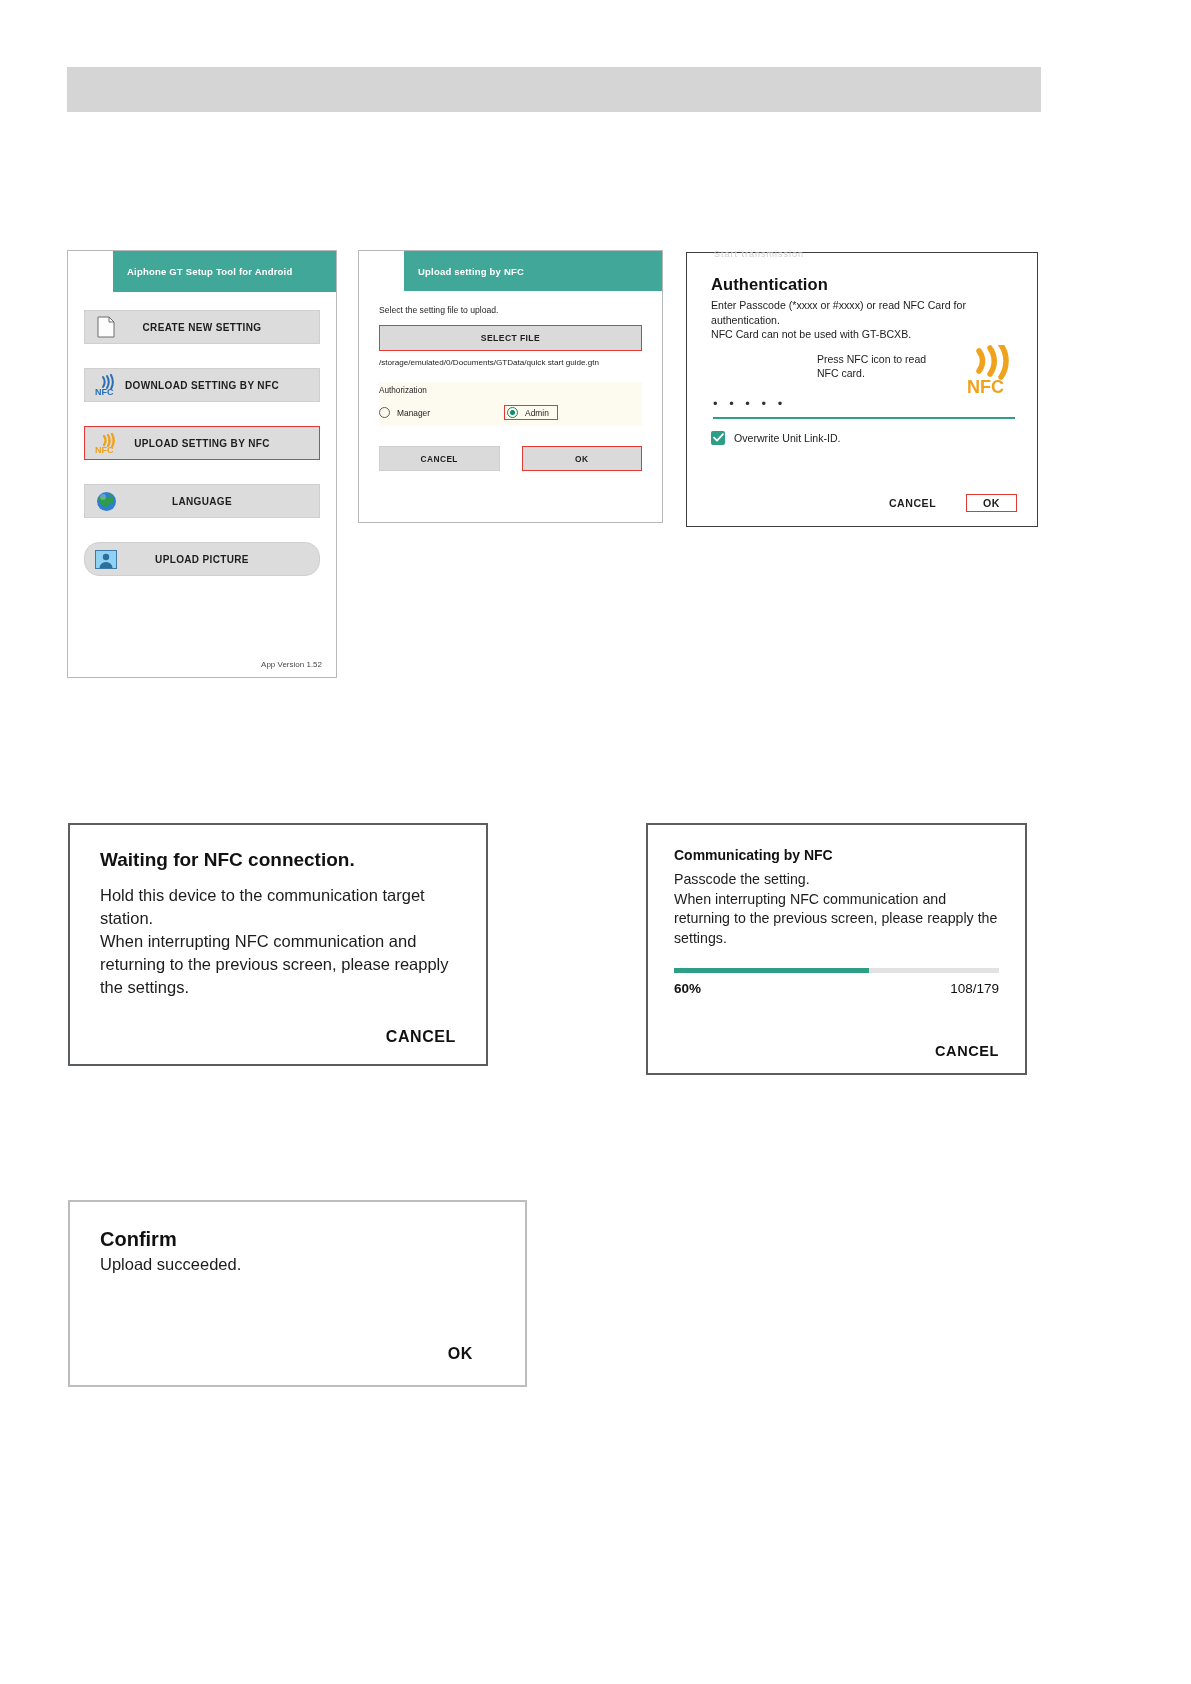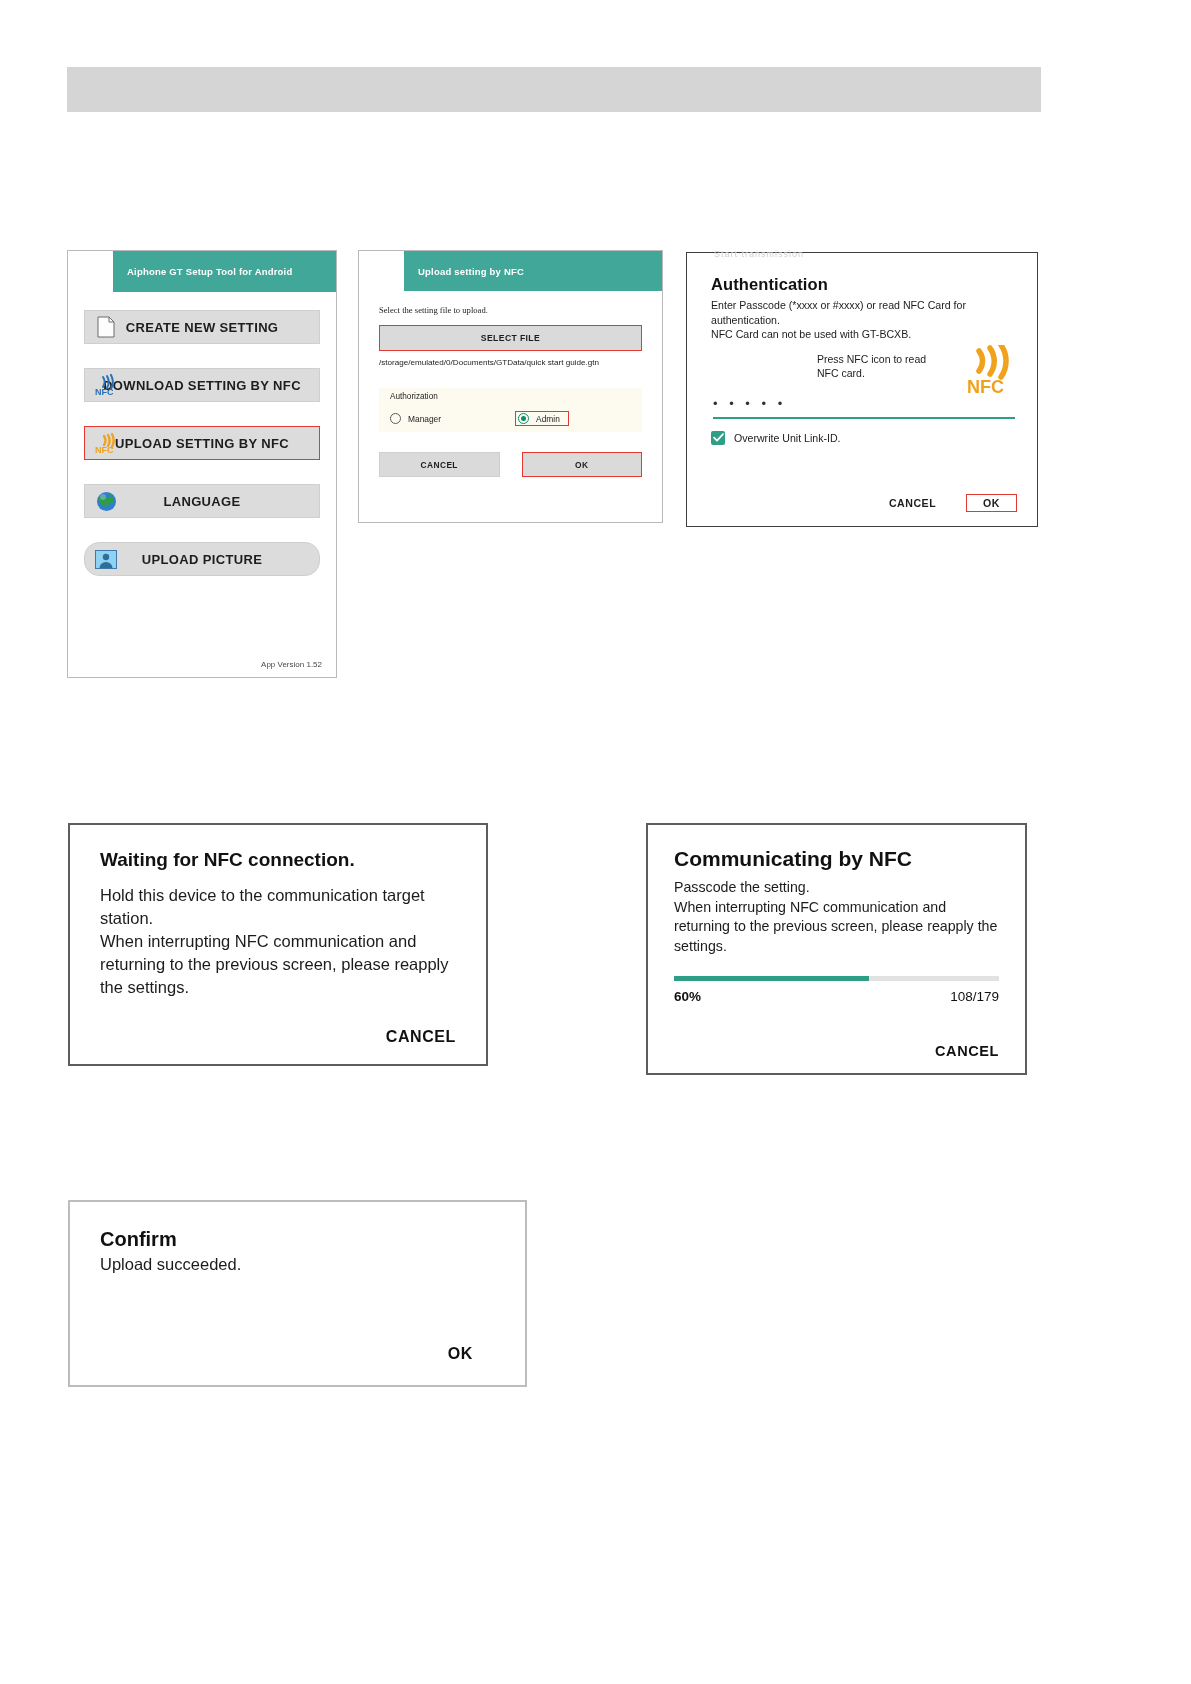--- a/index.html
+++ b/index.html
@@ -53,21 +53,21 @@
     background: #dcdcdc;
     border: 1px solid #cfcfcf;
     margin-bottom: 24px;
     display: flex;
     align-items: center;
     justify-content: center;
     box-sizing: border-box;
   }
   .menu-btn.highlight { border: 1.6px solid #e03a32; background: #dcdcdc; }
   .menu-btn .label {
-    font-size: 13px;
+    font-size: 10px;
     font-weight: bold;
     letter-spacing: .35px;
     color: #1d1d1d;
     text-align: center;
   }
   .menu-btn .ico {
     position: absolute;
     left: 9px; top: 50%;
     transform: translateY(-50%);
     width: 24px; height: 24px;
@@ -77,41 +77,41 @@
     position: absolute;
     right: 14px; bottom: 8px;
     font-size: 8px;
     color: #4a4a4a;
   }
 
   
   #panel-upload { left: 358px; top: 250px; width: 305px; height: 273px; }
   #panel-upload .panel-titlebar { height: 40px; font-size: 9.5px;}
   .up-body { padding: 14px 20px 0 20px; position: relative; }
-  .up-lead { font-size: 8.6px; color: #1d1d1d; margin-bottom: 10px; font-family: Liberation Serif, serif; }
+  .up-lead { font-size: 8.6px; color: #1d1d1d; margin-bottom: 10px; }
   .select-file-btn {
     height: 26px;
     background: #dadada;
     border: 1.5px solid #e03a32;
     display: flex; align-items: center; justify-content: center;
     font-size: 8.6px; font-weight: bold; letter-spacing: .4px;
     color: #1d1d1d;
     box-sizing: border-box;
   }
   .file-path {
     font-size: 8.1px;
     line-height: 11px;
     margin-top: 6px;
     color: #1d1d1d;
     word-break: break-all;
   }
   .auth-block {
-    margin-top: 20px;
+    margin-top: 14px;
     background: #fdfaf0;
-    padding: 4px 0 6px 11px;
+    padding: 4px 0 6px 0;
   }
   .auth-label { font-size: 8.2px; color: #1d1d1d; }
   .radio-row { display: flex; align-items: center; margin-top: 10px; }
   .radio-item { display: flex; align-items: center; }
   .radio-item.second { margin-left: 74px; border: 1.5px solid #e03a32; padding: 1px 8px 1px 2px; }
   .radio-circle {
     width: 11px; height: 11px;
     border: 1.4px solid #5d5d5d;
     border-radius: 50%;
     box-sizing: border-box;
@@ -250,21 +250,21 @@
     right: 30px; bottom: 18px;
     font-size: 16px;
     font-weight: bold;
     letter-spacing: .6px;
     color: #111;
   }
 
   
   #dlg-comm { left: 646px; top: 823px; width: 381px; height: 252px; }
   #dlg-comm .dlg-pad { padding: 22px 26px 0 26px; }
-  #dlg-comm .dlg-title { font-size: 21px; margin-bottom: 7px; }
+  #dlg-comm .dlg-title { font-size: 14px; margin-bottom: 7px; }
   #dlg-comm .dlg-body { font-size: 14.2px; line-height: 19.5px; }
   .progress-wrap {
     margin-top: 20px;
     height: 5px;
     background: #e2e2e2;
     position: relative;
   }
   .progress-fill {
     position: absolute; left: 0; top: 0; bottom: 0;
     background: #2f9e86;

